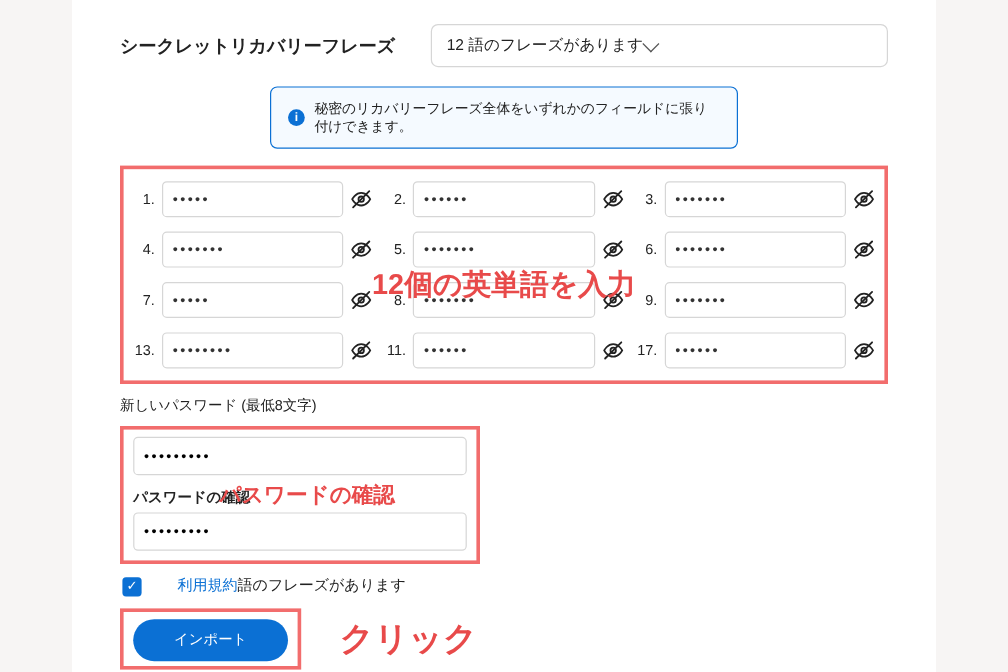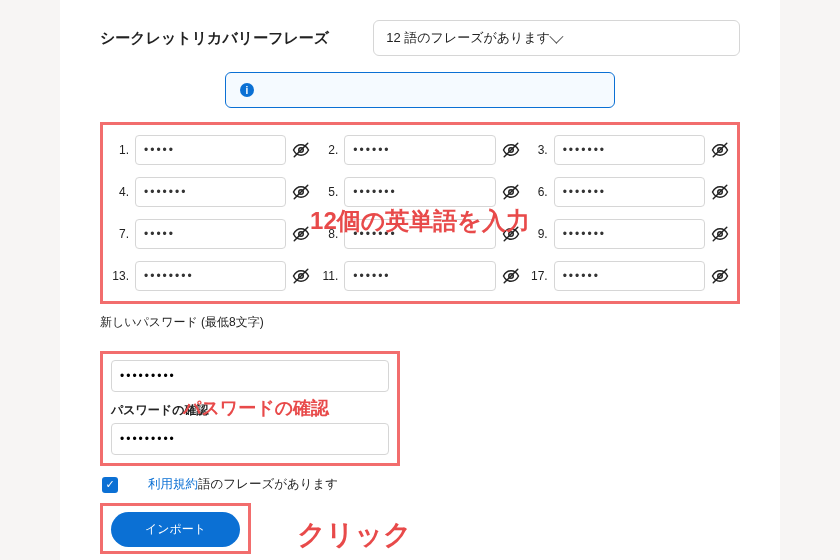--- a/index.html
+++ b/index.html
@@ -18,21 +18,21 @@
     margin: 0 auto;
     padding: 20px 40px 10px 40px;
     min-height: 560px;
     position: relative;
   }
   .header-row {
     display: flex;
     align-items: center;
     justify-content: space-between;
     margin-bottom: 16px;
-    gap: 44px;
+    gap: 30px;
   }
   .header-title {
     font-size: 15px;
     font-weight: 700;
     flex: 0 0 auto;
   }
   .phrase-count {
     flex: 1;
     display: flex;
     align-items: center;
@@ -110,21 +110,21 @@
     position: absolute;
     top: 80px; left: 0; right: 0;
     text-align: center;
     font-size: 24px;
     font-weight: 700;
     color: #e84a4a;
     pointer-events: none;
   }
   .field-label {
     font-size: 12px;
-    margin: 6px 0 20px 0;
+    margin: 6px 0 8px 0;
   }
   .pw-box {
     border: 3px solid #f26d6d;
     padding: 6px 8px 8px 8px;
     width: 300px;
     position: relative;
     margin-bottom: 10px;
   }
   .pw-input {
     width: 100%;
@@ -157,22 +157,22 @@
   .cb {
     width: 16px; height: 16px;
     background: #0b70d4;
     border-radius: 3px;
     display: flex; align-items:center; justify-content:center;
     color:#fff; font-size: 11px;
   }
   .terms-link { color:#0b70d4;margin-left:22px; }
   .import-row {
     display: flex;
-    align-items: flex-end;
-    gap: 46px;
+    align-items: center;
+    gap: 32px;
   }
   .import-btn-box {
     border: 3px solid #f26d6d;
     padding: 6px 8px 4px 8px;
   }
   .import-btn {
     background: #0b70d4;
     color: #fff;
     border: none;
     border-radius: 18px;
@@ -194,20 +194,21 @@
   <div class="header-row">
     <div class="header-title">シークレットリカバリーフレーズ</div>
     <div class="phrase-count">
       <span>12 語のフレーズがあります</span>
       <span class="chevron"></span>
     </div>
   </div>
 
   <div class="info-banner">
     <span class="info-icon">i</span>
+    <span>秘密のリカバリーフレーズ全体をいずれかのフィールドに張り付けできます。</span>
   </div>
 
   <div class="seed-grid" id="seed-grid">
 
   <div class="seed-item">
         <span class="seed-num">1.</span>
         <input class="seed-input" type="text" readonly="" value="•••••" style="">
         <span class="eye">
           <svg viewBox="0 0 24 24" fill="none" stroke="#222" stroke-width="2" stroke-linecap="round">
             <path d="M2 12s3.5-7 10-7 10 7 10 7-3.5 7-10 7S2 12 2 12z"></path>

